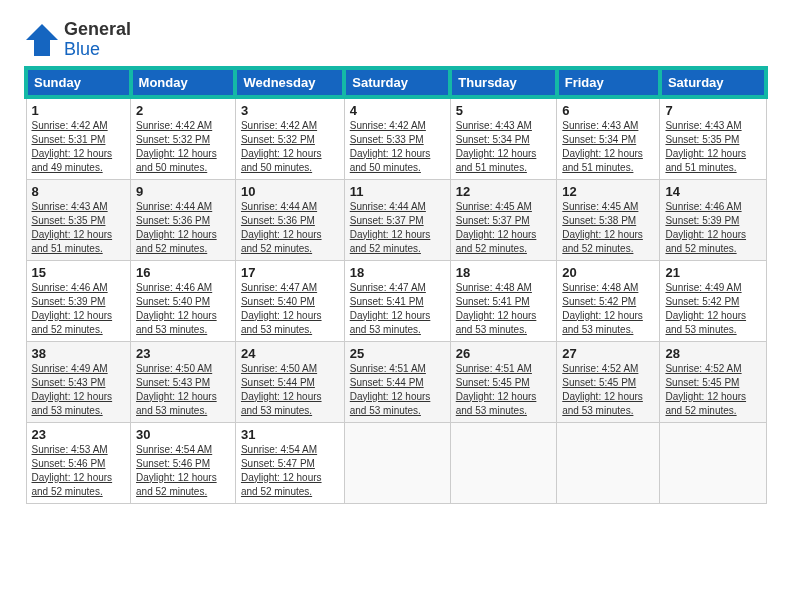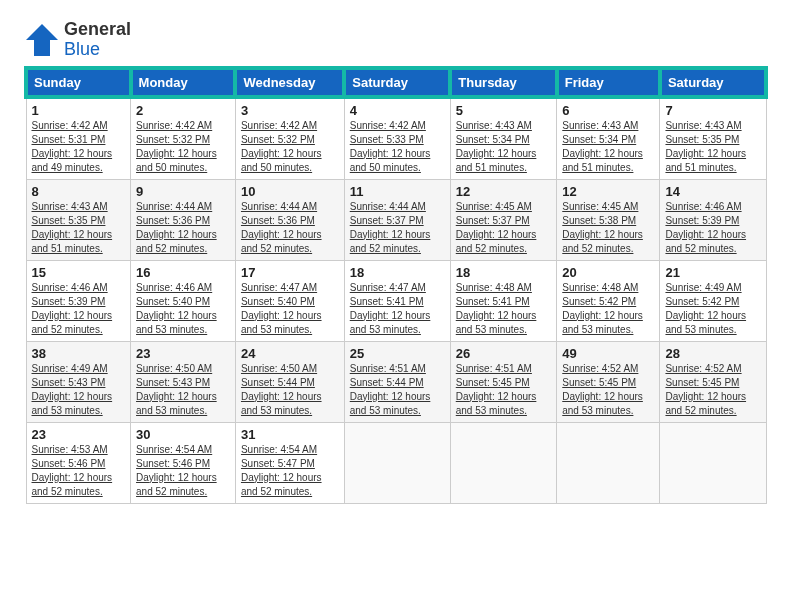--- a/index.html
+++ b/index.html
@@ -226,21 +226,21 @@
           </td>
           <td>
             <span class="day-num">25</span>
             <div class="day-detail">Sunrise: 4:51 AM<br>Sunset: 5:44 PM<br>Daylight: 12 hours<br>and 53 minutes.</div>
           </td>
           <td>
             <span class="day-num">26</span>
             <div class="day-detail">Sunrise: 4:51 AM<br>Sunset: 5:45 PM<br>Daylight: 12 hours<br>and 53 minutes.</div>
           </td>
           <td>
-            <span class="day-num">49</span>
+            <span class="day-num">27</span>
             <div class="day-detail">Sunrise: 4:52 AM<br>Sunset: 5:45 PM<br>Daylight: 12 hours<br>and 53 minutes.</div>
           </td>
           <td>
             <span class="day-num">28</span>
             <div class="day-detail">Sunrise: 4:52 AM<br>Sunset: 5:45 PM<br>Daylight: 12 hours<br>and 52 minutes.</div>
           </td>
         </tr>
         <tr>
           <td>
             <span class="day-num">23</span>

